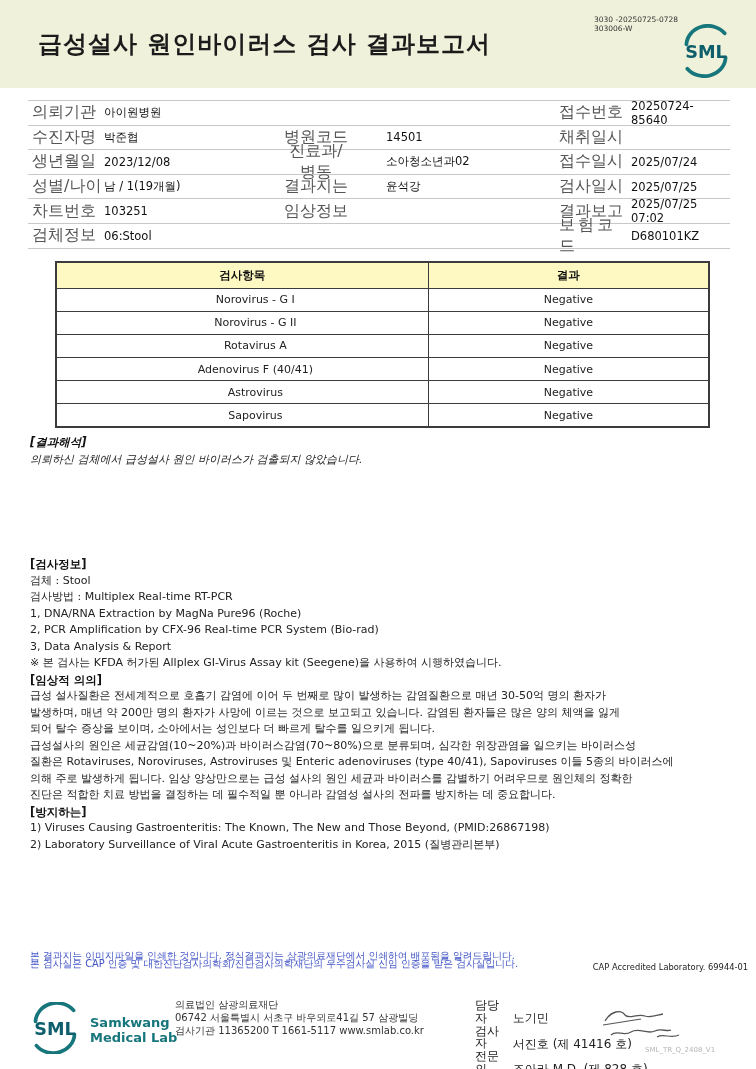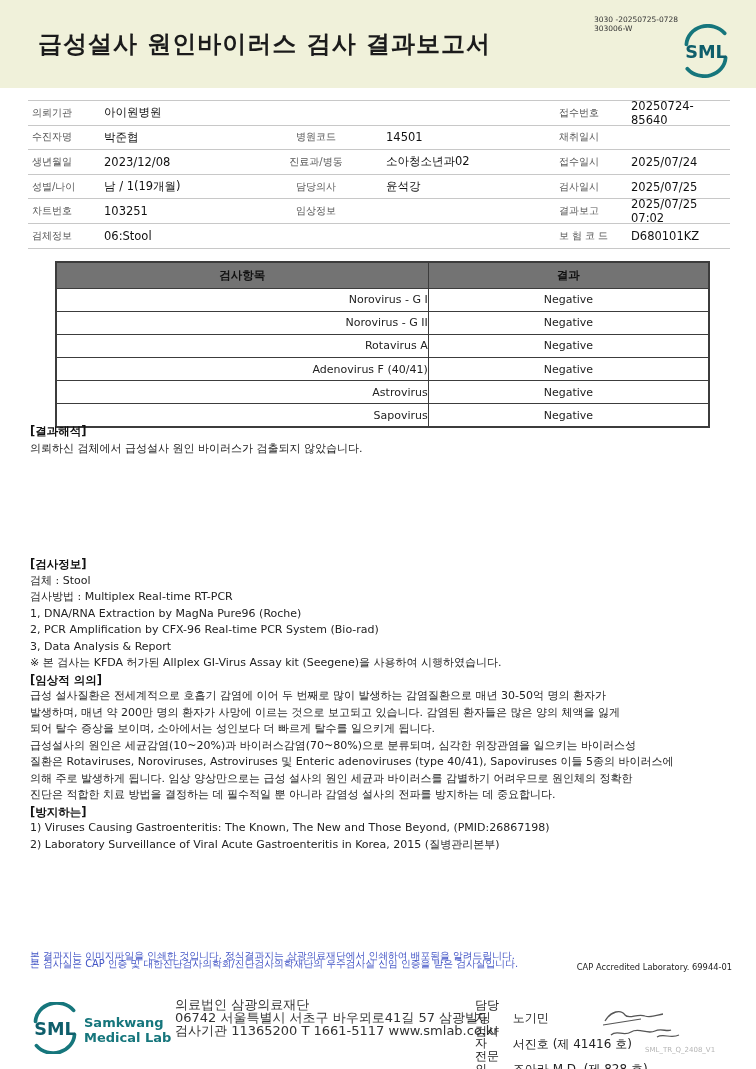--- a/index.html
+++ b/index.html
@@ -9,56 +9,56 @@
   
   .header-band { position:absolute; left:0; top:0; width:756px; height:88px; background:#f0f1da; }
   .report-title { position:absolute; left:30px; top:28px; font-size:24px; font-weight:bold; color:#1b1b1b; letter-spacing:1px;margin-left:8px; }
   .header-codes { position:absolute; left:594px; top:15px; font-size:7.5px; line-height:9px; color:#333; }
   .logo-sml { position:absolute; left:678px; top:24px; width:56px; height:54px; }
   .logo-sml svg { width:100%; height:100%; }
 
   
   .pinfo { position:absolute; left:28px; top:100px; width:702px; border-top:1px solid #c8c8c8; }
   .pinfo-row { display:flex; align-items:center; height:24.6px; border-bottom:1px solid #c8c8c8; }
-  .pl { color:#555; font-size:10px; flex:0 0 auto; }
+  .pl { color:#555; font-size:16px; flex:0 0 auto; }
   .pv { color:#111; font-size:11.5px; flex:0 0 auto; }
   .pl1 { width:76px; padding-left:4px; }
   .pv1 { width:180px; }
   .pl2 { width:64px;text-align:center; }
   .pv2 { width:173px;margin-left:38px; }
   .pl3 { width:72px; }
   .pv3 { flex:1 1 auto; }
   .spaced { letter-spacing:3px; }
 
   
   .results { position:absolute; left:55px; top:261px; width:655px; border-collapse:collapse; }
   .results th, .results td { border:1px solid #3c3c3c; }
   .results { border:2px solid #3c3c3c; }
-  .results th { height:26px; background:#737373; font-size:11.5px; font-weight:bold; color:#111; text-align:center; }
+  .results th { height:26px; background:#fef9c3; font-size:11.5px; font-weight:bold; color:#111; text-align:center; }
   .results td { height:23.2px; font-size:11px; color:#222; }
-  .results td.item { text-align:right; padding-left:26px; width:57%; }
+  .results td.item { text-align:center; padding-left:26px; width:57%; }
   .results td.result { text-align:center; width:43%; }
 
   
   .sec-heading { font-weight:bold; font-size:11.5px; color:#111; }
   .sec-line { font-size:11px; color:#222; }
-  .interp { position:absolute; left:30px; top:423px; width:700px; line-height:17px; }
+  .interp { position:absolute; left:30px; top:434px; width:700px; line-height:17px;font-style:italic; }
   .body-sections { position:absolute; left:30px; top:556px; width:706px; line-height:16.5px; }
 
   
   .notice { position:absolute; left:30px; font-size:9.8px; color:#4053c5; white-space:nowrap; }
   .notice1 { top:950px; }
   .notice2 { top:958px; }
-  .cap-line { position:absolute; right:24px; top:962px; font-size:8.3px; color:#222; }
+  .cap-line { position:absolute; right:8px; top:962px; font-size:8.3px; color:#222; }
 
   .footer-logo { position:absolute; left:26px; top:1002px; display:flex; align-items:center; }
   .footer-logo svg { width:58px; height:52px; }
-  .footer-logo-name { color:#16767c; font-size:13px; line-height:15px; font-weight:bold; }
-
-  .org-block { position:absolute; left:175px; top:998px; font-size:13px; color:#333; line-height:13px; }
+  .footer-logo-name { margin-left:6px; color:#16767c; font-size:13px; line-height:15px; font-weight:bold; }
+
+  .org-block { position:absolute; left:175px; top:998px; font-size:10px; color:#333; line-height:13px; }
   .sign-block { position:absolute; left:475px; top:999px; font-size:12px; color:#222; line-height:12.8px; }
   .sign-row .role { display:inline-block; width:34px; }
   .sign-row.indent { padding-left:38px; }
   .signatures { position:absolute; left:597px; top:1005px; width:115px; height:45px; }
   .doc-code { position:absolute; left:645px; top:1046px; font-size:7px; color:#b5b5b5; }
 </style>
 </head>
 <body>
 
 <div class="page">
@@ -99,21 +99,21 @@
       <span class="pl pl1">생년월일</span>
       <span class="pv pv1">2023/12/08</span>
       <span class="pl pl2">진료과/병동</span>
       <span class="pv pv2">소아청소년과02</span>
       <span class="pl pl3">접수일시</span>
       <span class="pv pv3">2025/07/24</span>
     </div>
     <div class="pinfo-row">
       <span class="pl pl1">성별/나이</span>
       <span class="pv pv1">남 / 1(19개월)</span>
-      <span class="pl pl2">담당의사</span>
+      <span class="pl pl2">결과지는</span>
       <span class="pv pv2">윤석강</span>
       <span class="pl pl3">검사일시</span>
       <span class="pv pv3">2025/07/25</span>
     </div>
     <div class="pinfo-row">
       <span class="pl pl1">차트번호</span>
       <span class="pv pv1">103251</span>
       <span class="pl pl2">임상정보</span>
       <span class="pv pv2"></span>
       <span class="pl pl3">결과보고</span>

